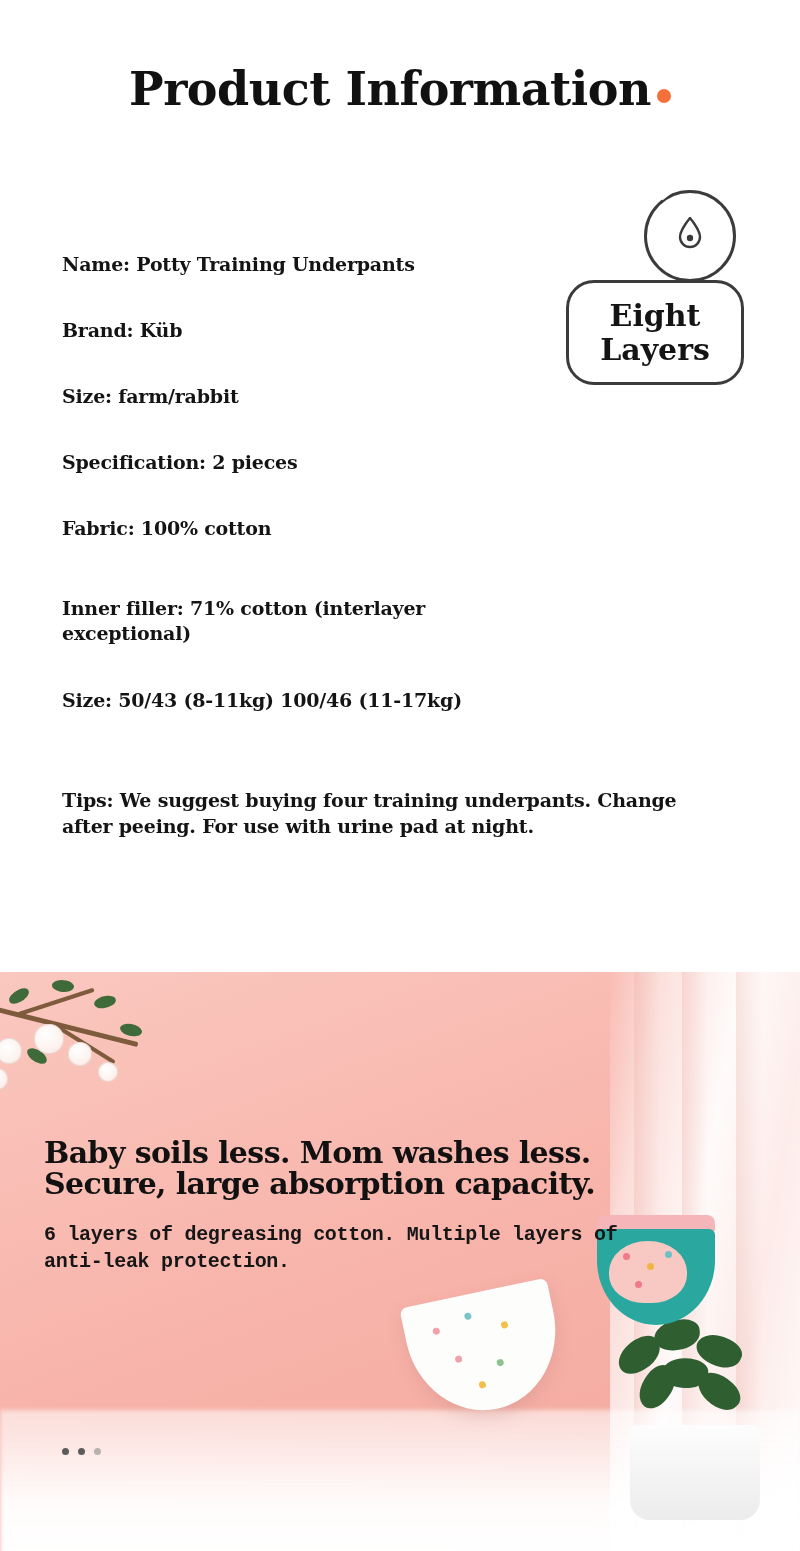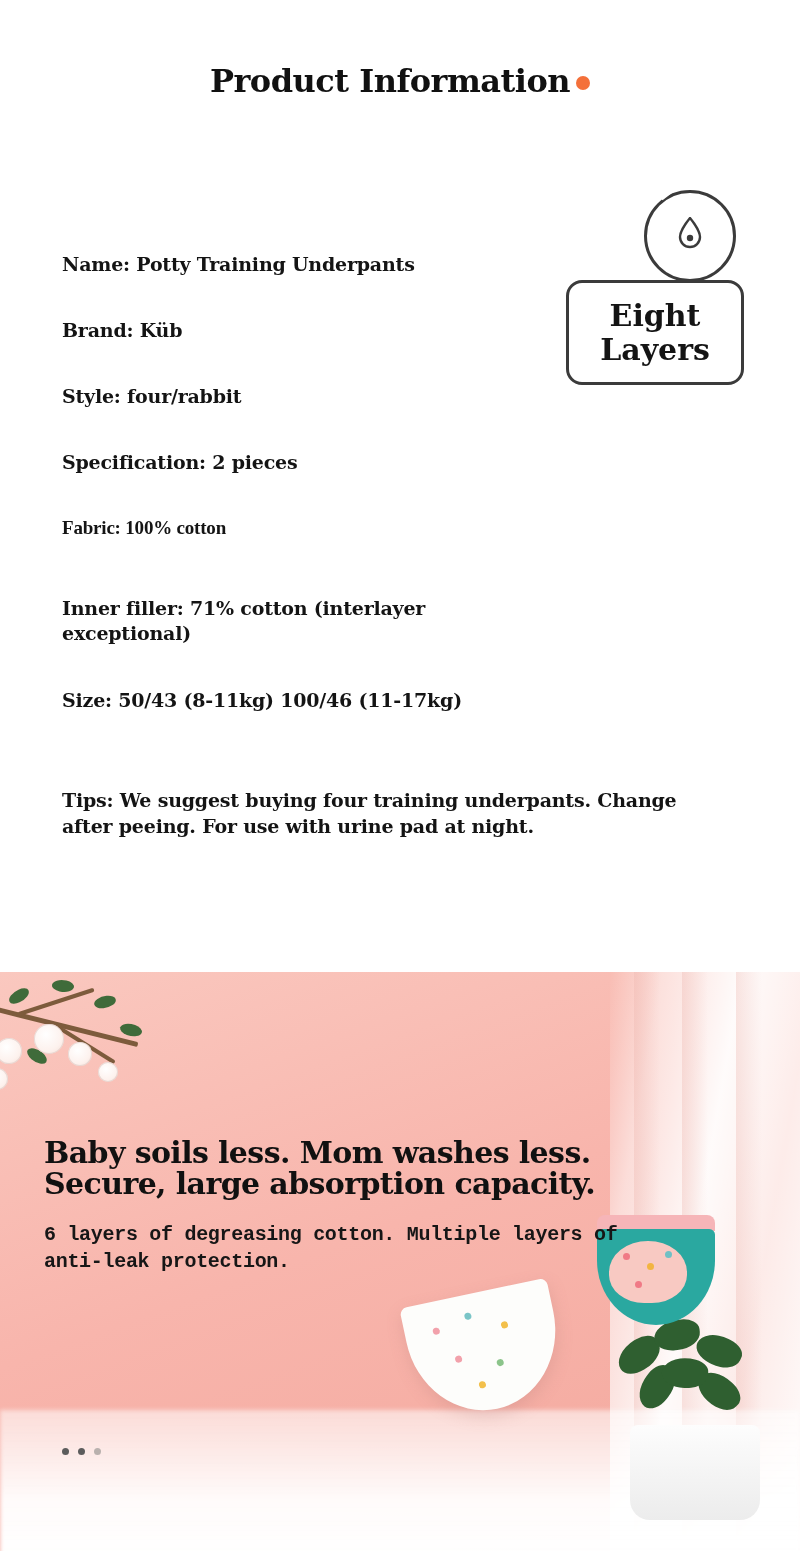--- a/index.html
+++ b/index.html
@@ -23,21 +23,21 @@
     top: 62px;
     left: 0;
     width: 800px;
     text-align: center;
   }
   .header-title {
     display: inline-block;
     position: relative;
     font-family: "DejaVu Serif", serif;
     font-weight: bold;
-    font-size: 32px;
+    font-size: 46px;
     letter-spacing: -0.5px;
     color: #111111;
   }
   .title-dot {
     display: inline-block;
     width: 14px;
     height: 14px;
     border-radius: 50%;
     background: #f4703a;
     margin-left: 6px;
@@ -55,21 +55,21 @@
   }
   .spec-line {
     font-family: "DejaVu Serif", serif;
     font-weight: bold;
     font-size: 19px;
     line-height: 24px;
     color: #141414;
     margin-bottom: 42px;
     letter-spacing: -0.2px;
   }
-  .spec-line.gap-extra { margin-bottom: 56px; font-family: Liberation Serif, serif; }
+  .spec-line.gap-extra { margin-bottom: 56px; }
   .spec-line.two-line { line-height: 25px; }
   .tips {
     position: absolute;
     top: 787px;
     left: 62px;
     width: 640px;
     font-family: "DejaVu Serif", serif;
     font-weight: bold;
     font-size: 19px;
     line-height: 26px;
@@ -113,21 +113,21 @@
     height: 32px;
   }
   .drop svg { display: block; }
   .badge-box {
     position: absolute;
     top: 90px;
     left: 0;
     width: 178px;
     height: 105px;
     border: 3px solid #3b3b3b;
-    border-radius: 16px;
+    border-radius: 28px;
     background: #ffffff;
     display: flex;
     align-items: center;
     justify-content: center;
   }
   .badge-label {
     font-family: "DejaVu Serif", serif;
     font-weight: bold;
     font-size: 30px;
     line-height: 34px;
@@ -318,21 +318,21 @@
 
 <div class="page">
 
   <div class="header">
     <div class="header-title"><span>Product Information</span><span class="title-dot"></span></div>
   </div>
 
   <div class="specs">
     <div class="spec-line">Name: Potty Training Underpants</div>
     <div class="spec-line">Brand: Küb</div>
-    <div class="spec-line">Style:  four/rabbit</div>
+    <div class="spec-line">Size:  farm/rabbit</div>
     <div class="spec-line">Specification: 2 pieces</div>
     <div class="spec-line gap-extra">Fabric: 100% cotton</div>
     <div class="spec-line two-line" style="width:420px;">Inner filler: 71% cotton (interlayer exceptional)</div>
     <div class="spec-line">Size: 50/43 (8-11kg)  100/46 (11-17kg)</div>
   </div>
 
   <div class="tips">Tips: We suggest buying four training underpants. Change after peeing. For use with urine pad at night.</div>
 
   <div class="badge-wrap">
     <div class="badge-circle">

